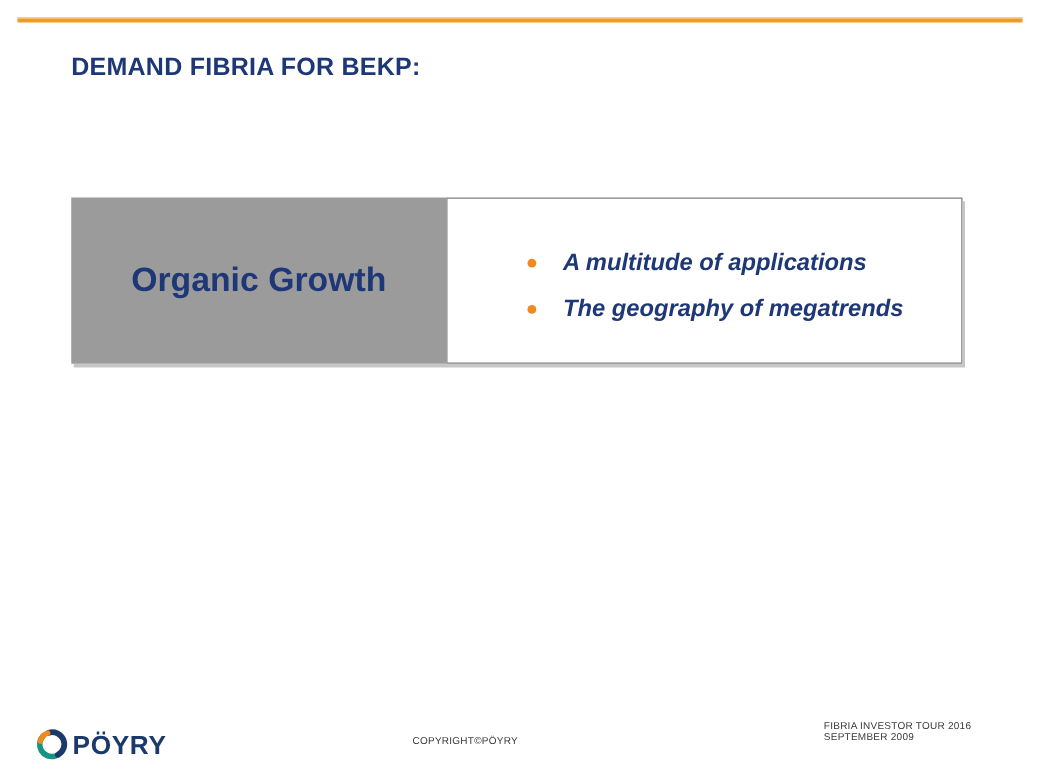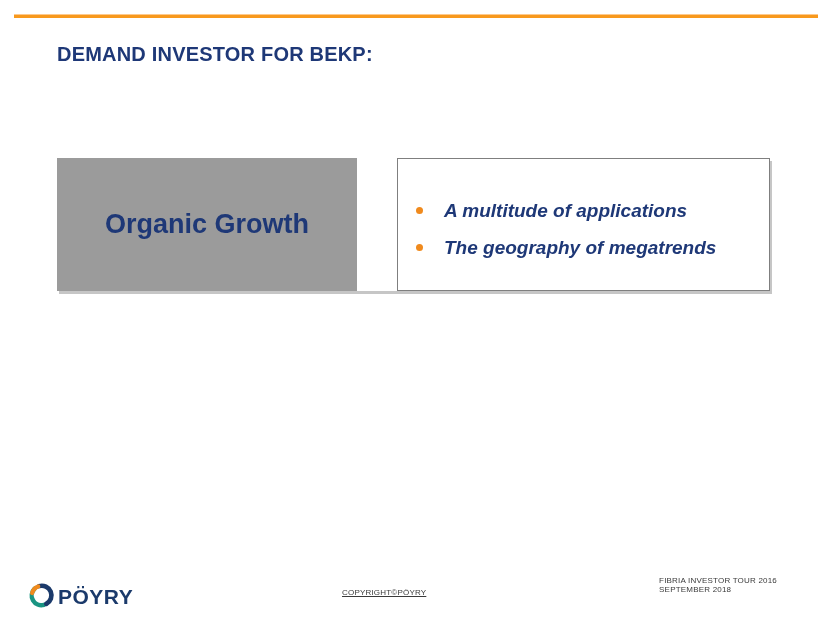--- a/index.html
+++ b/index.html
@@ -27,39 +27,38 @@
     letter-spacing:0.2px;
   }
   .title span { display:block; }
 
   
   .content-box {
     position:absolute; left:57px; top:158px;
     width:713px; height:133px;
     display:flex;
     box-shadow: 2px 3px 0 #c6c6c6;
-    gap: 40px;
   }
   .gray-panel {
     width:300px; flex:0 0 300px;
     background: var(--panel_gray, #9B9B9B);
     display:flex; align-items:center; justify-content:center;
     box-sizing:border-box;
   }
   .gray-label {
     font-size:27px; font-weight:bold;
     color: var(--navy, #1E3877);
   }
   .white-panel {
     flex:1;
     background:#ffffff;
     border:1px solid #7f7f7f;
     box-sizing:border-box;
     display:flex; flex-direction:column; justify-content:center;
-    padding-left:16px; padding-top:8px;
+    padding-left:16px; padding-top:8px;align-items:center;
   }
   .bullets { list-style:none; margin:0; padding:0; }
   .bullets li {
     position:relative; padding-left:30px;
     font-size:19px; font-weight:bold; font-style:italic;
     line-height:37px;
     color: var(--navy, #1E3877);
   }
   .dot {
     position:absolute; left:2px; top:15px;
@@ -73,41 +72,40 @@
     display:flex; align-items:flex-end;
   }
   .logo svg { width:27px; height:27px; display:block; }
   .logo-text {
     margin-left:3px;
     font-size:21px; font-weight:bold;
     letter-spacing:0.5px;
     color: var(--logo_navy, #1B3A6B);
   }
   .copyright {
-    position:absolute; left:342px; top:588px;
+    position:absolute; left:330px; top:588px;
     font-size:8px; letter-spacing:0.2px;
     color: var(--footer_text, #3A3A3A);
-    text-decoration: underline;
   }
   .event {
     position:absolute; right:53px; top:576px;
     text-align:left;
     font-size:8px; line-height:9px; letter-spacing:0.2px;
     color: var(--footer_text, #3A3A3A);
   }
 </style>
 </head>
 <body>
 
 <div class="slide">
 
   <div class="top-rule"></div>
 
   <h1 class="title">
-    <span>DEMAND INVESTOR FOR BEKP:</span>
+    <span>DEMAND FIBRIA FOR BEKP:</span>
   </h1>
 
   <div class="content-box">
     <div class="gray-panel">
       <span class="gray-label">Organic Growth</span>
     </div>
     <div class="white-panel">
       <ul class="bullets">
         <li>
           <span class="dot"></span>
@@ -127,16 +125,16 @@
       <path d="M11.4 4.3 A10 10 0 0 1 19 22.7" fill="none" stroke="#1B3A6B" stroke-width="4.8" stroke-linecap="round"></path>
       <path d="M4.3 11.4 A10 10 0 0 1 10.6 4.6" fill="none" stroke="#F08A1D" stroke-width="4.4" stroke-linecap="round"></path>
     </svg>
     <span class="logo-text">PÖYRY</span>
   </div>
 
   <div class="copyright">COPYRIGHT©PÖYRY</div>
 
   <div class="event">
     <div>FIBRIA INVESTOR TOUR 2016</div>
-    <div>SEPTEMBER 2018</div>
+    <div>SEPTEMBER 2009</div>
   </div>
 
 </div>
 
 </body></html>

